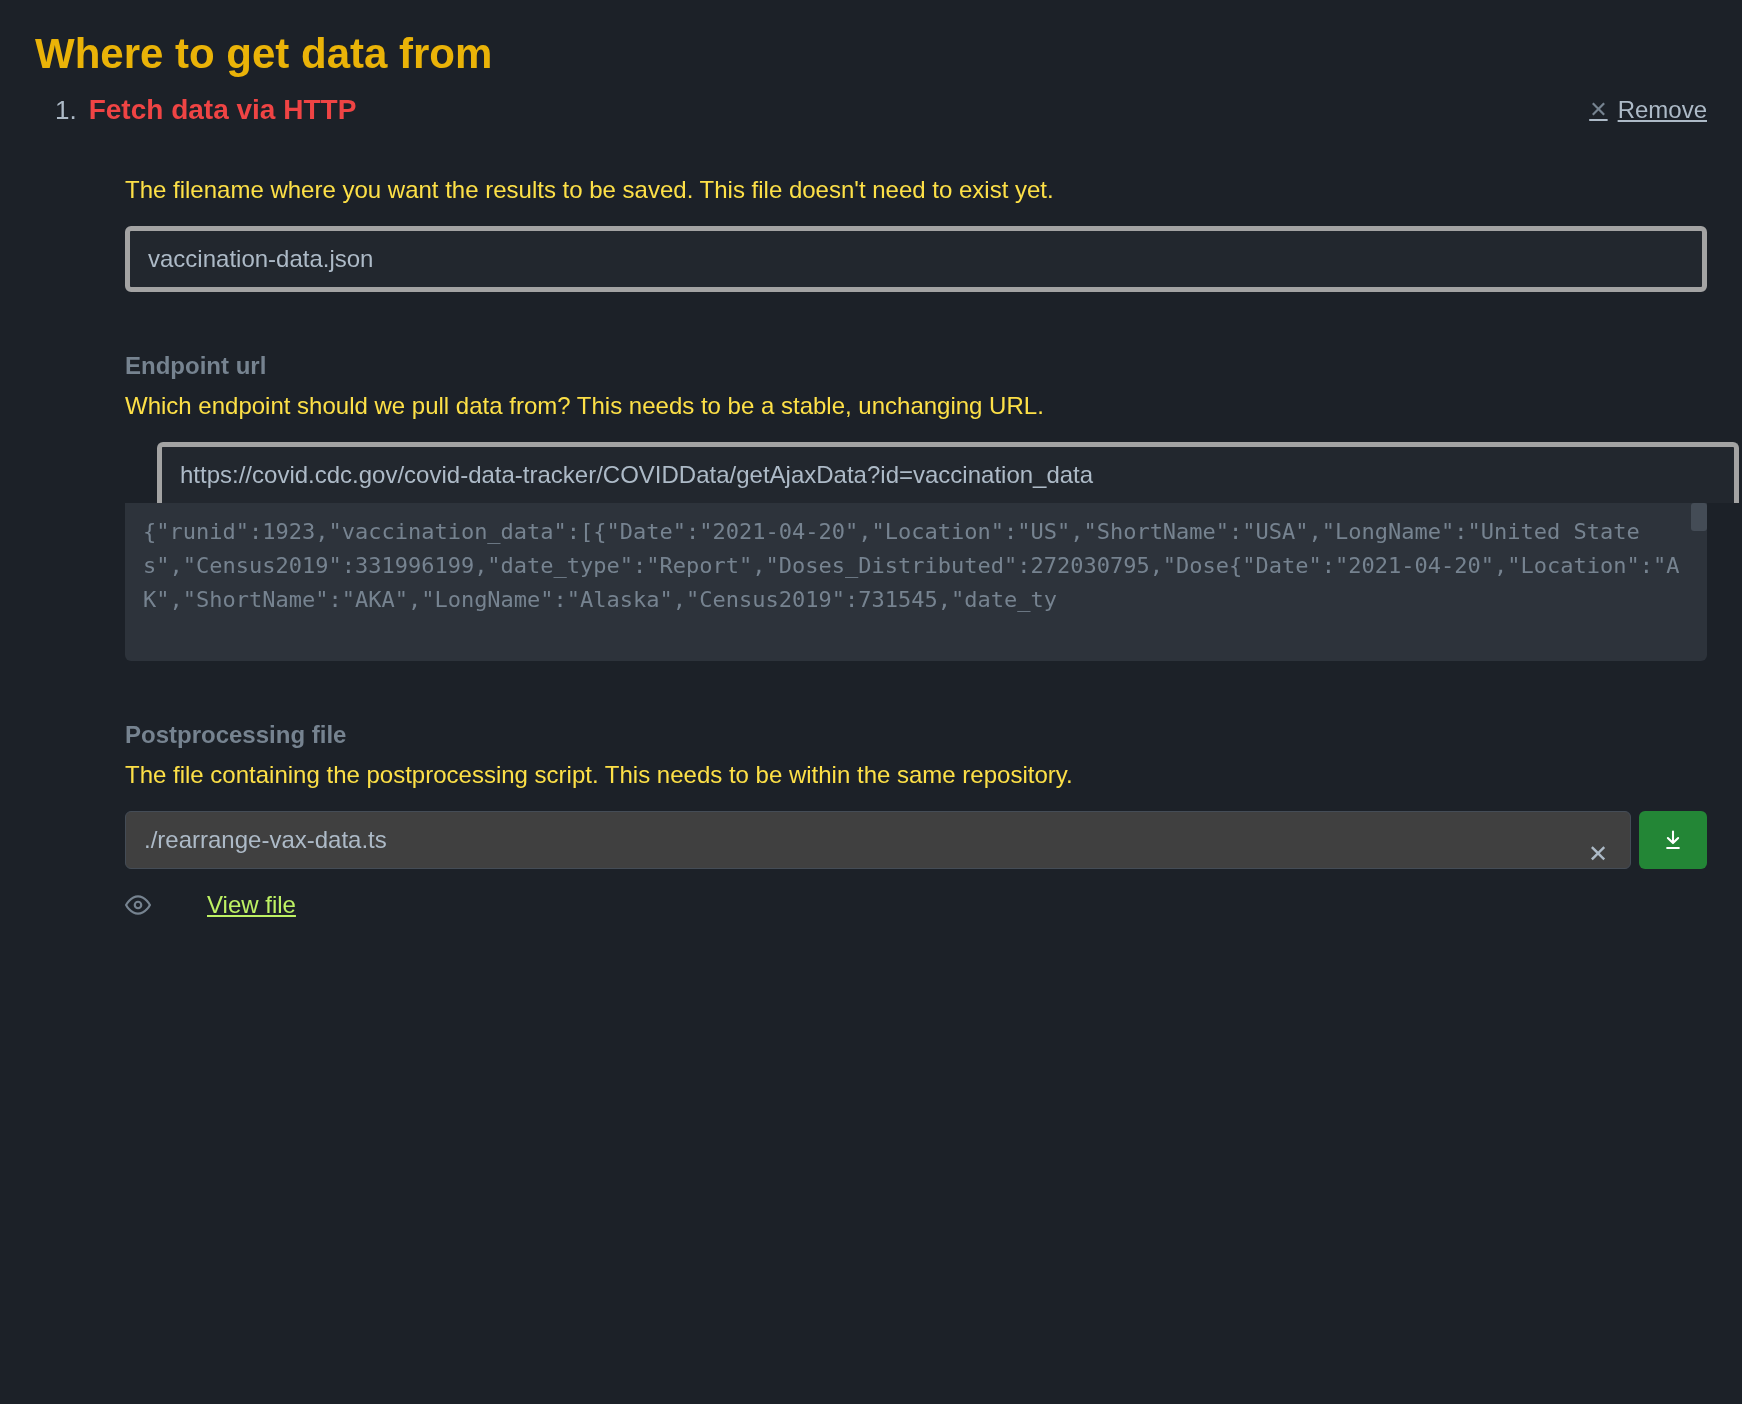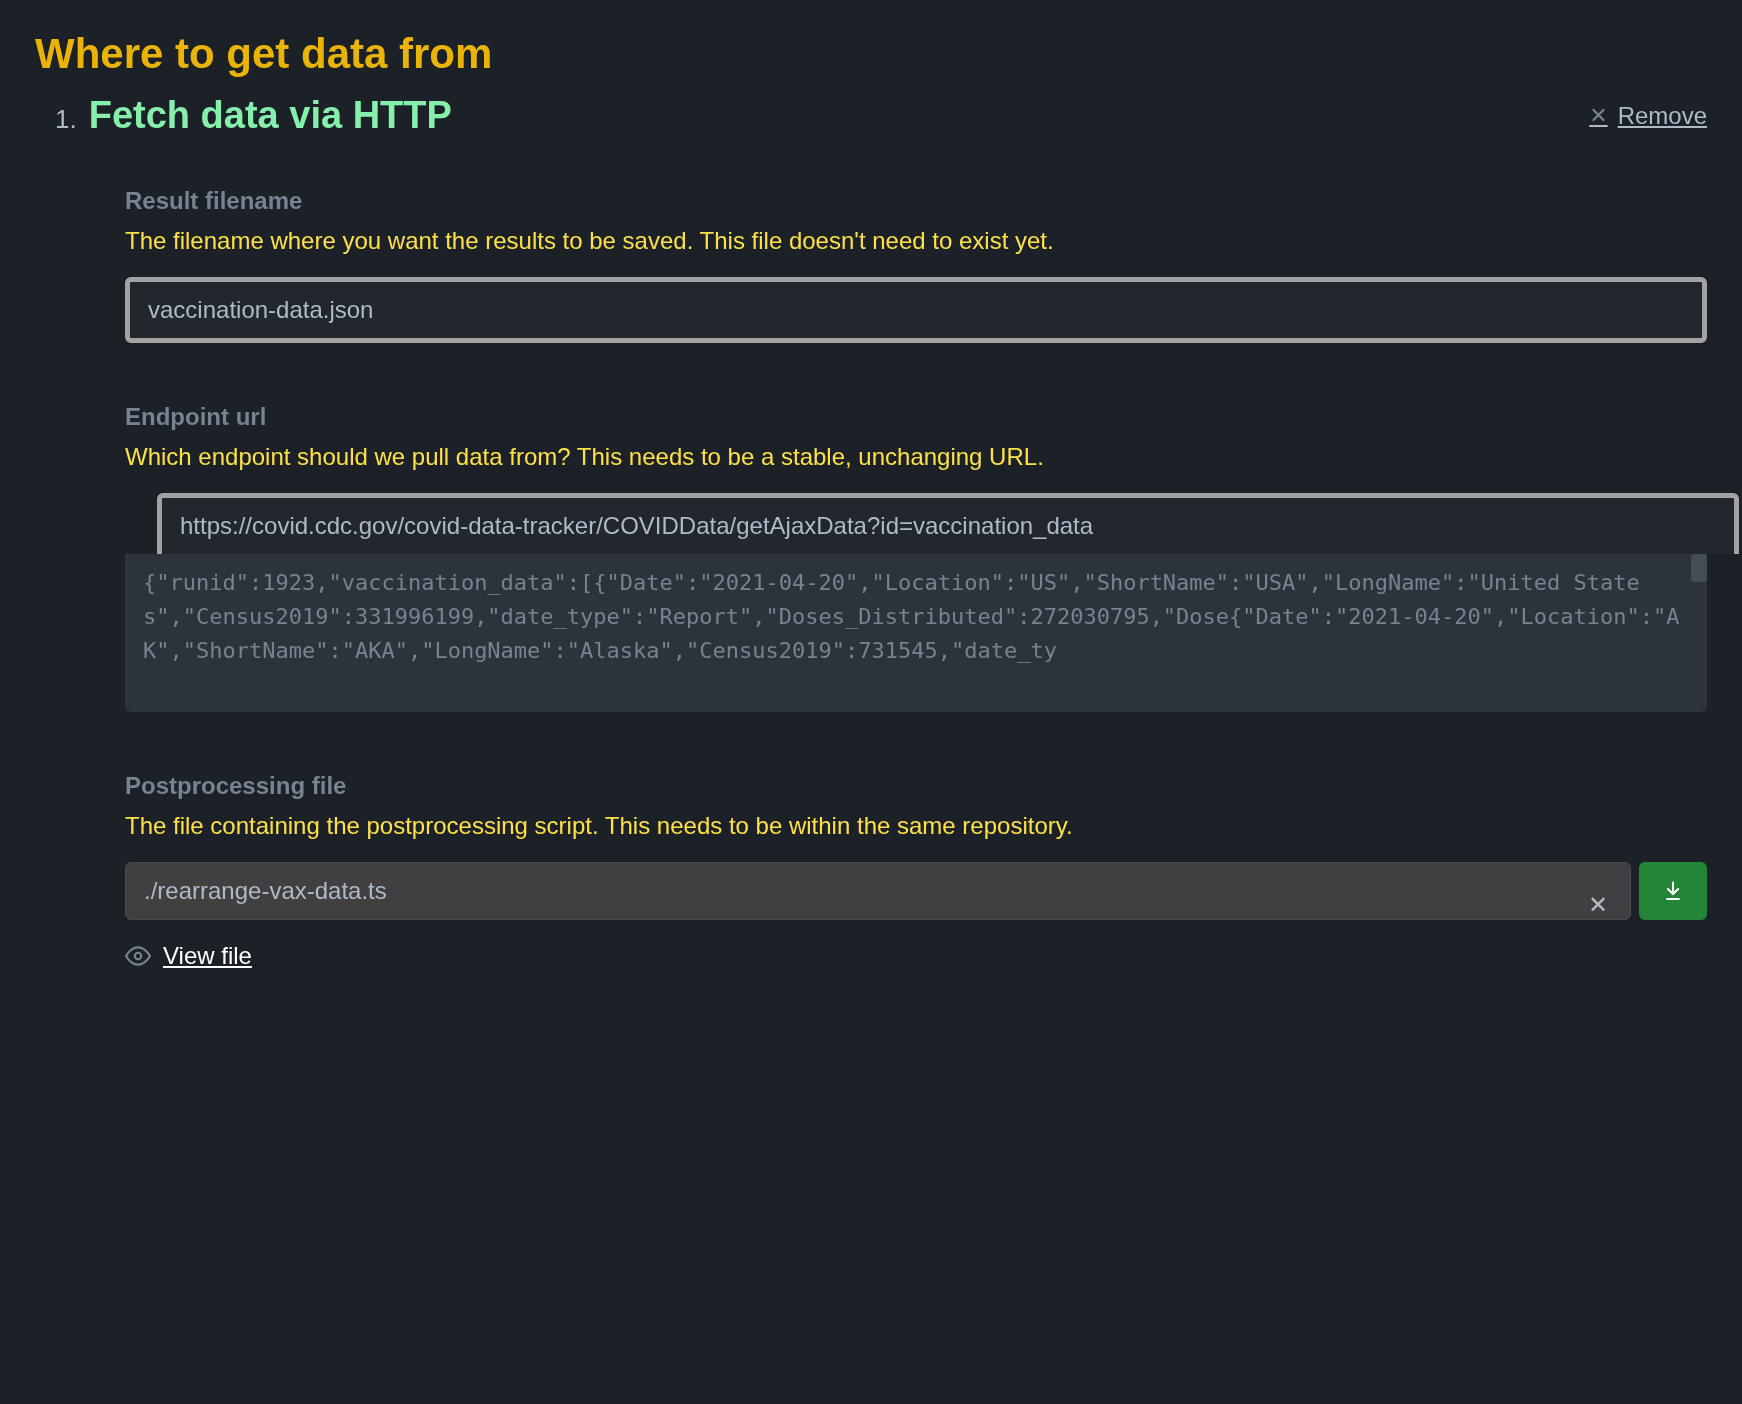--- a/index.html
+++ b/index.html
@@ -40,23 +40,23 @@
       display: flex;
       align-items: baseline;
       gap: 12px;
     }
     .step-number {
       font-size: 26px;
       color: #adbac7;
       margin-left: 20px;
     }
     .step-title {
-      font-size: 38px;
+      font-size: 28px;
       font-weight: 700;
-      color: #86efac;
+      color: #ef4444;
     }
     .remove-link {
       display: flex;
       align-items: center;
       gap: 10px;
       text-decoration: underline;
       color: #adbac7;
       font-size: 24px;
       cursor: pointer;
     }
@@ -162,22 +162,23 @@
     }
     .view-file-row {
       display: flex;
       align-items: center;
       gap: 12px;
       margin-top: 22px;
     }
     .view-file-link {
       text-decoration: underline;
       font-size: 24px;
-      color: #ffffff;
-      cursor: pointer;
+      color: #bef264;
+      cursor: pointer;
+      margin-left: 44px;
     }
     .eye-icon {
       width: 26px;
       height: 26px;
     }
     .eye-icon svg {
       width: 100%;
       height: 100%;
       fill: none;
       stroke: #768390;
@@ -195,21 +196,20 @@
       <span class="step-number">1.</span>
       <span class="step-title">Fetch data via HTTP</span>
     </div>
     <div class="remove-link">
       <span class="x-icon">✕</span>
       <span>Remove</span>
     </div>
   </div>
 
   <div class="field-group">
-    <div class="field-label">Result filename</div>
     <div class="field-desc">The filename where you want the results to be saved. This file doesn't need to exist yet.</div>
     <input type="text" class="text-input" value="vaccination-data.json" style="">
   </div>
 
   <div class="field-group">
     <div class="field-label">Endpoint url</div>
     <div class="field-desc">Which endpoint should we pull data from? This needs to be a stable, unchanging URL.</div>
     <input type="text" class="text-input" style="border-radius: 6px 6px 0px 0px; border-bottom: none; margin-left: 32px;" value="https://covid.cdc.gov/covid-data-tracker/COVIDData/getAjaxData?id=vaccination_data">
     <div class="preview-container">
       <div class="preview-box">{"runid":1923,"vaccination_data":[{"Date":"2021-04-20","Location":"US","ShortName":"USA","LongName":"United States","Census2019":331996199,"date_type":"Report","Doses_Distributed":272030795,"Dose{"Date":"2021-04-20","Location":"AK","ShortName":"AKA","LongName":"Alaska","Census2019":731545,"date_ty</div>

